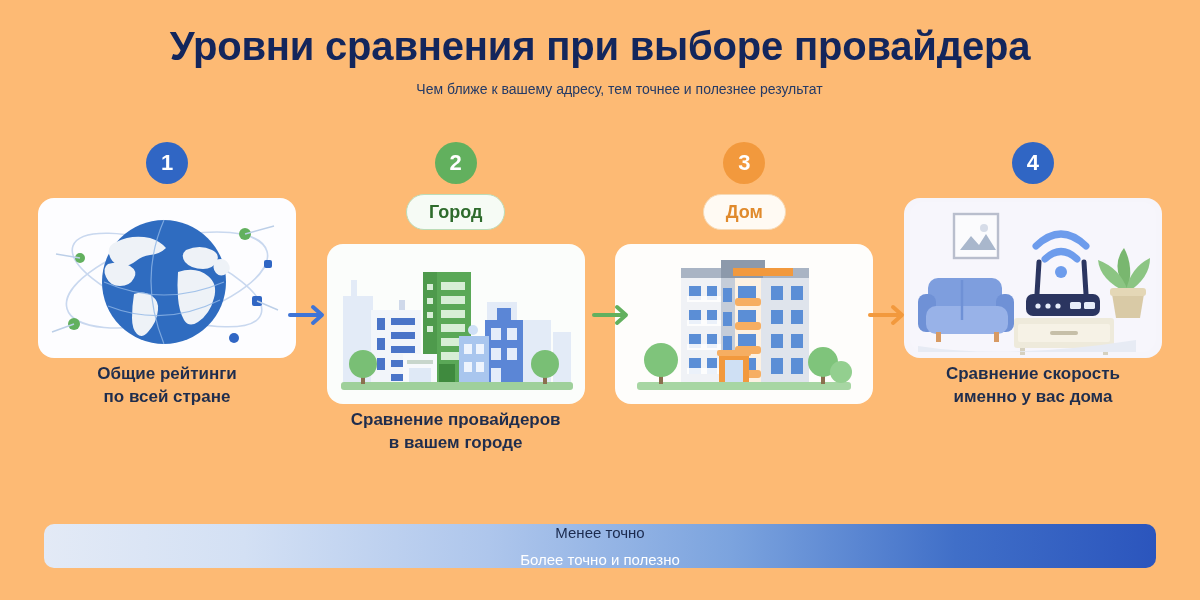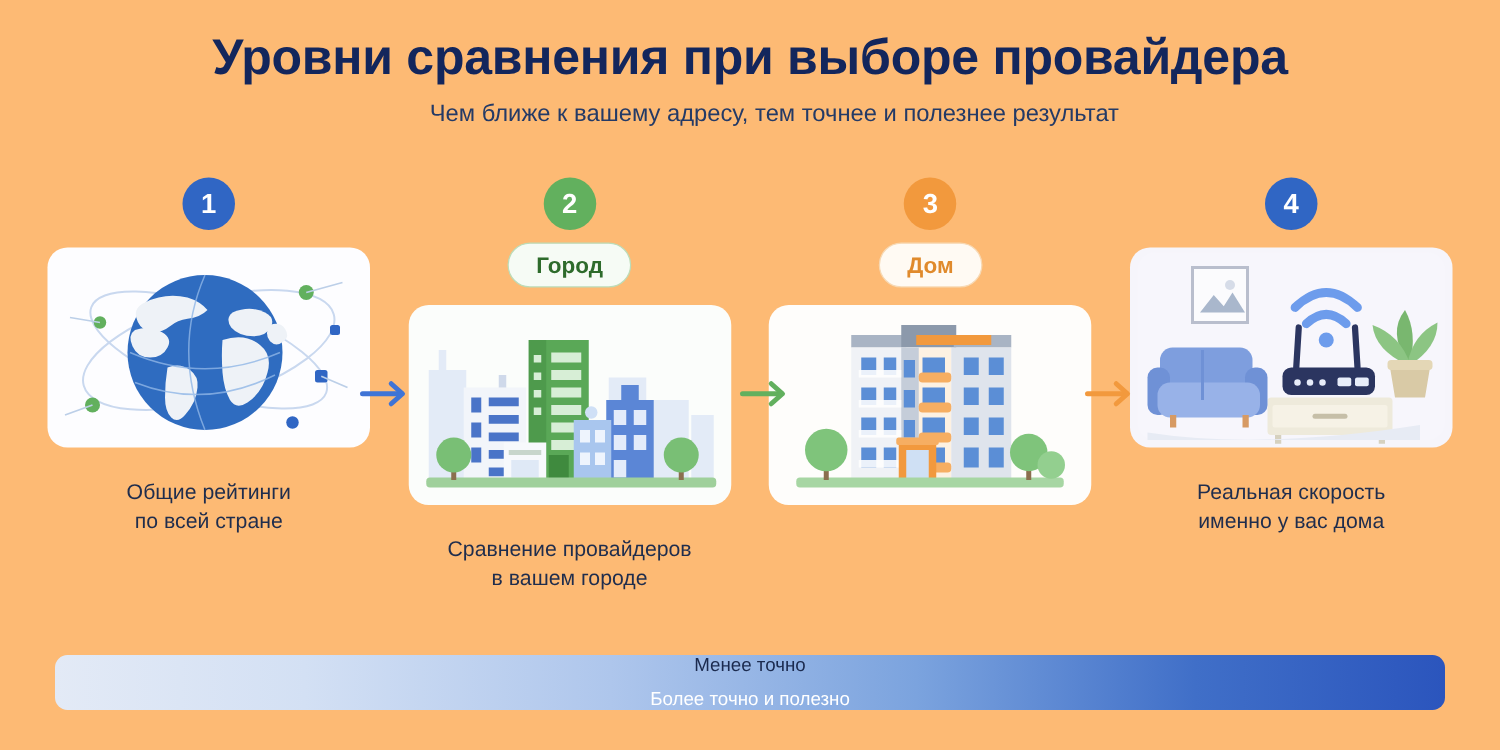--- a/index.html
+++ b/index.html
@@ -28,21 +28,21 @@
   }
   .title {
     font-size: 40px;
     font-weight: bold;
     color: #13265c;
     letter-spacing: -0.2px;
     line-height: 1.12;
     margin: 0;
   }
   .subtitle {
-    font-size: 19px;
+    font-size: 14px;
     color: #243a66;
     margin: 12px 0 0 15px;
     line-height: 1.2;
     padding-left: 24px;
   }
 
   
   .steps {
     position: absolute;
     top: 142px;
@@ -93,25 +93,26 @@
     border-radius: 16px;
     position: relative;
     overflow: hidden;
     display: flex;
     align-items: flex-end;
     justify-content: center;
   }
   .illus svg { display: block; }
 
   .caption {
-    margin-top: 24px;
+    margin-top: 4px;
     font-size: 17px;
     color: #1f2d4d;
     text-align: center;
     line-height: 1.38;
+    font-weight: bold;
   }
 
   
   .arrow {
     position: absolute;
     top: 300px;
     width: 46px;
     height: 30px;
   }
   .arrow-1 { left: 286px; }
@@ -427,21 +428,21 @@
             <path d="M222 94 q-26 -12 -28 -32 q22 8 30 31 z" fill="#8cc583"></path>
             <path d="M224 94 q22 -14 22 -34 q-20 10 -24 33 z" fill="#8cc583"></path>
             <path d="M208 96 h32 l-4 24 h-24 z" fill="#d9caa6"></path>
             <rect x="206" y="90" width="36" height="8" rx="3" fill="#e4d7b6"></rect>
           </g>
 
           <path d="M14 148 q90 14 218 -6 l0 12 l-218 0 z" fill="#e7ebf4"></path>
         </svg>
       </div>
       <div class="caption">
-        <div>Реальная скорость</div>
+        <div>Сравнение скорость</div>
         <div>именно у вас дома</div>
       </div>
     </div>
 
   </div>
 
   <svg class="arrow arrow-1" viewBox="0 0 46 30">
     <g stroke="#3f74d6" stroke-width="4" fill="none" stroke-linecap="round" stroke-linejoin="round">
       <path d="M4 15 H34"></path>
         <path d="M27 7 L36 15 L27 23"></path>

